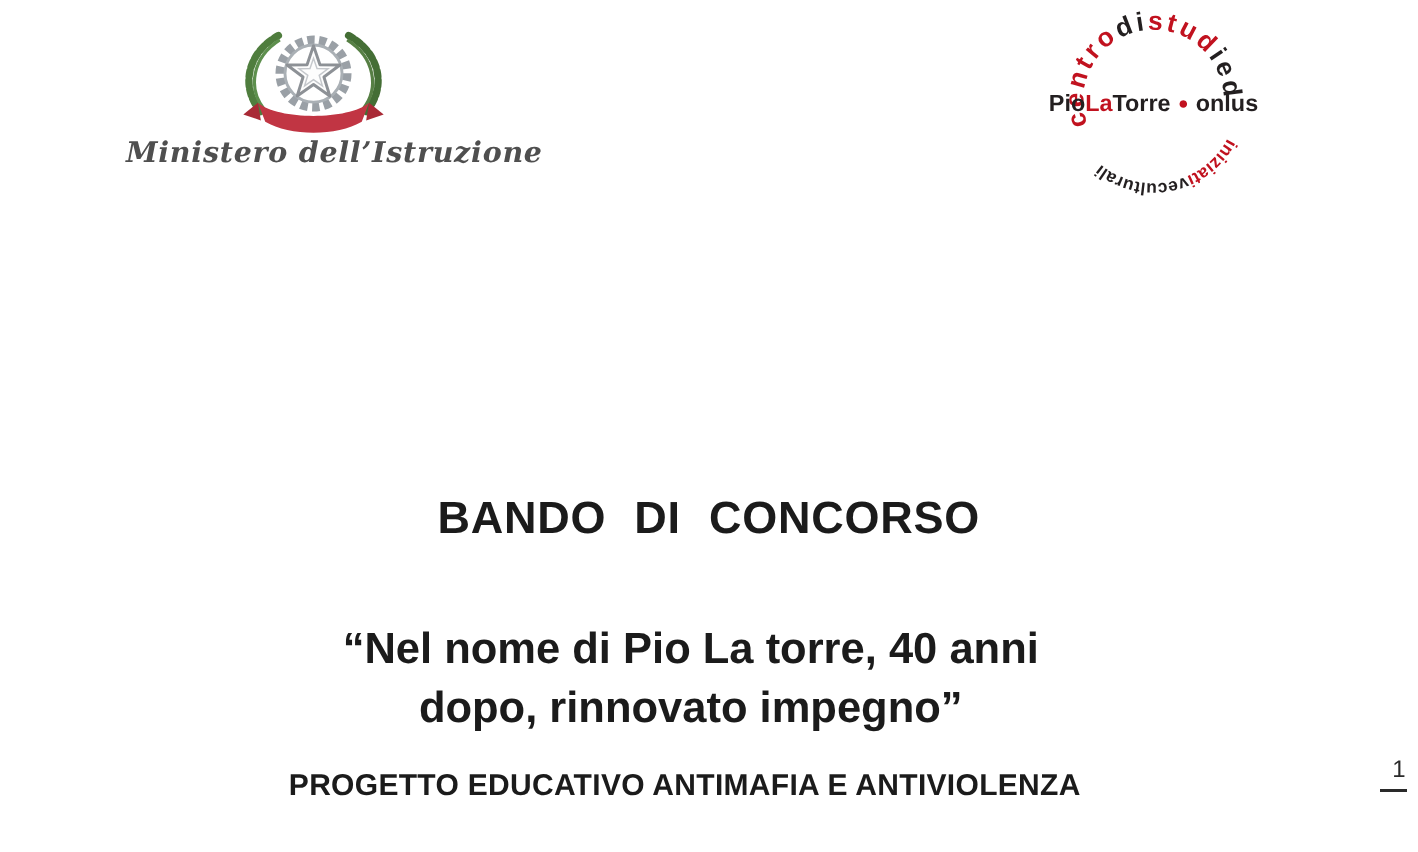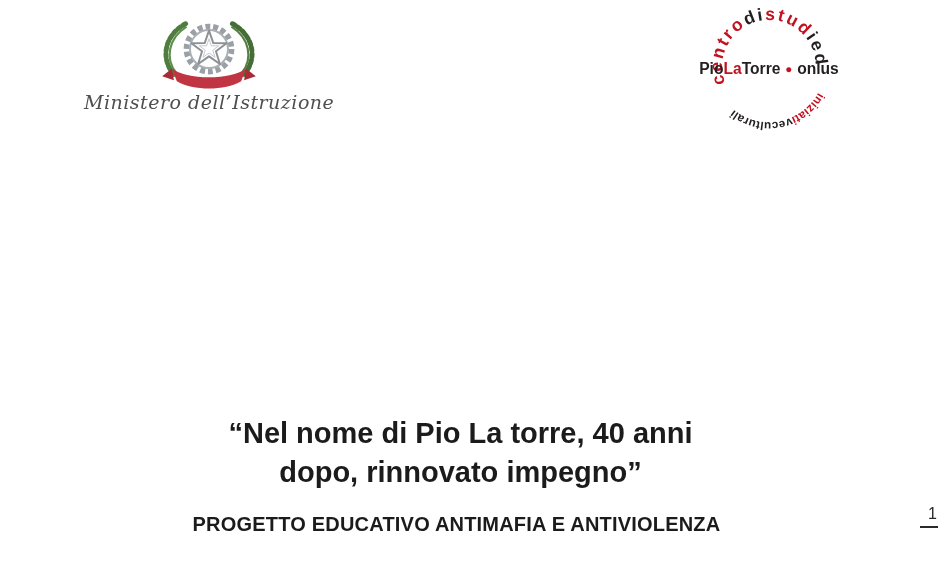--- a/index.html
+++ b/index.html
@@ -9,20 +9,21 @@
     background:#ffffff;
     overflow:hidden;
     font-family:"Liberation Sans","DejaVu Sans",sans-serif;
     color:#1b1b1b;
   }
 
   
   .ministry-logo{
     position:absolute;left:84px;top:12px;width:224px;
     text-align:center;
+    font-weight:bold;
   }
   .ministry-logo svg{display:block;margin:0 auto;position:relative;left:13px;}
   .ministry-caption{
     margin-top:1px;
     font-family:"DejaVu Serif","Liberation Serif",serif;
     font-style:italic;
     font-size:19px;
     letter-spacing:.5px;
     color:#4f4f4f;
     white-space:nowrap;
@@ -112,20 +113,21 @@
           <tspan fill="#c1121f">iniziati</tspan><tspan fill="#231f20">veculturali</tspan>
         </textPath>
       </text>
 
       <text class="plt-center" x="80" y="71.5" text-anchor="middle">
         <tspan fill="#231f20">Pio</tspan><tspan fill="#c1121f">La</tspan><tspan fill="#231f20">Torre</tspan><tspan class="plt-dot" dx="5" dy="-1" fill="#c1121f">●</tspan><tspan dx="5" dy="1" fill="#231f20">onlus</tspan>
       </text>
     </svg>
   </div>
 
+  <div class="doc-title">BANDO DI CONCORSO</div>
 
   <div class="doc-subtitle">
     <div>“Nel nome di Pio La torre, 40 anni</div>
     <div>dopo, rinnovato impegno”</div>
   </div>
 
   <div class="doc-project">PROGETTO EDUCATIVO ANTIMAFIA E ANTIVIOLENZA</div>
 
   <div class="page-number">1</div>
 

